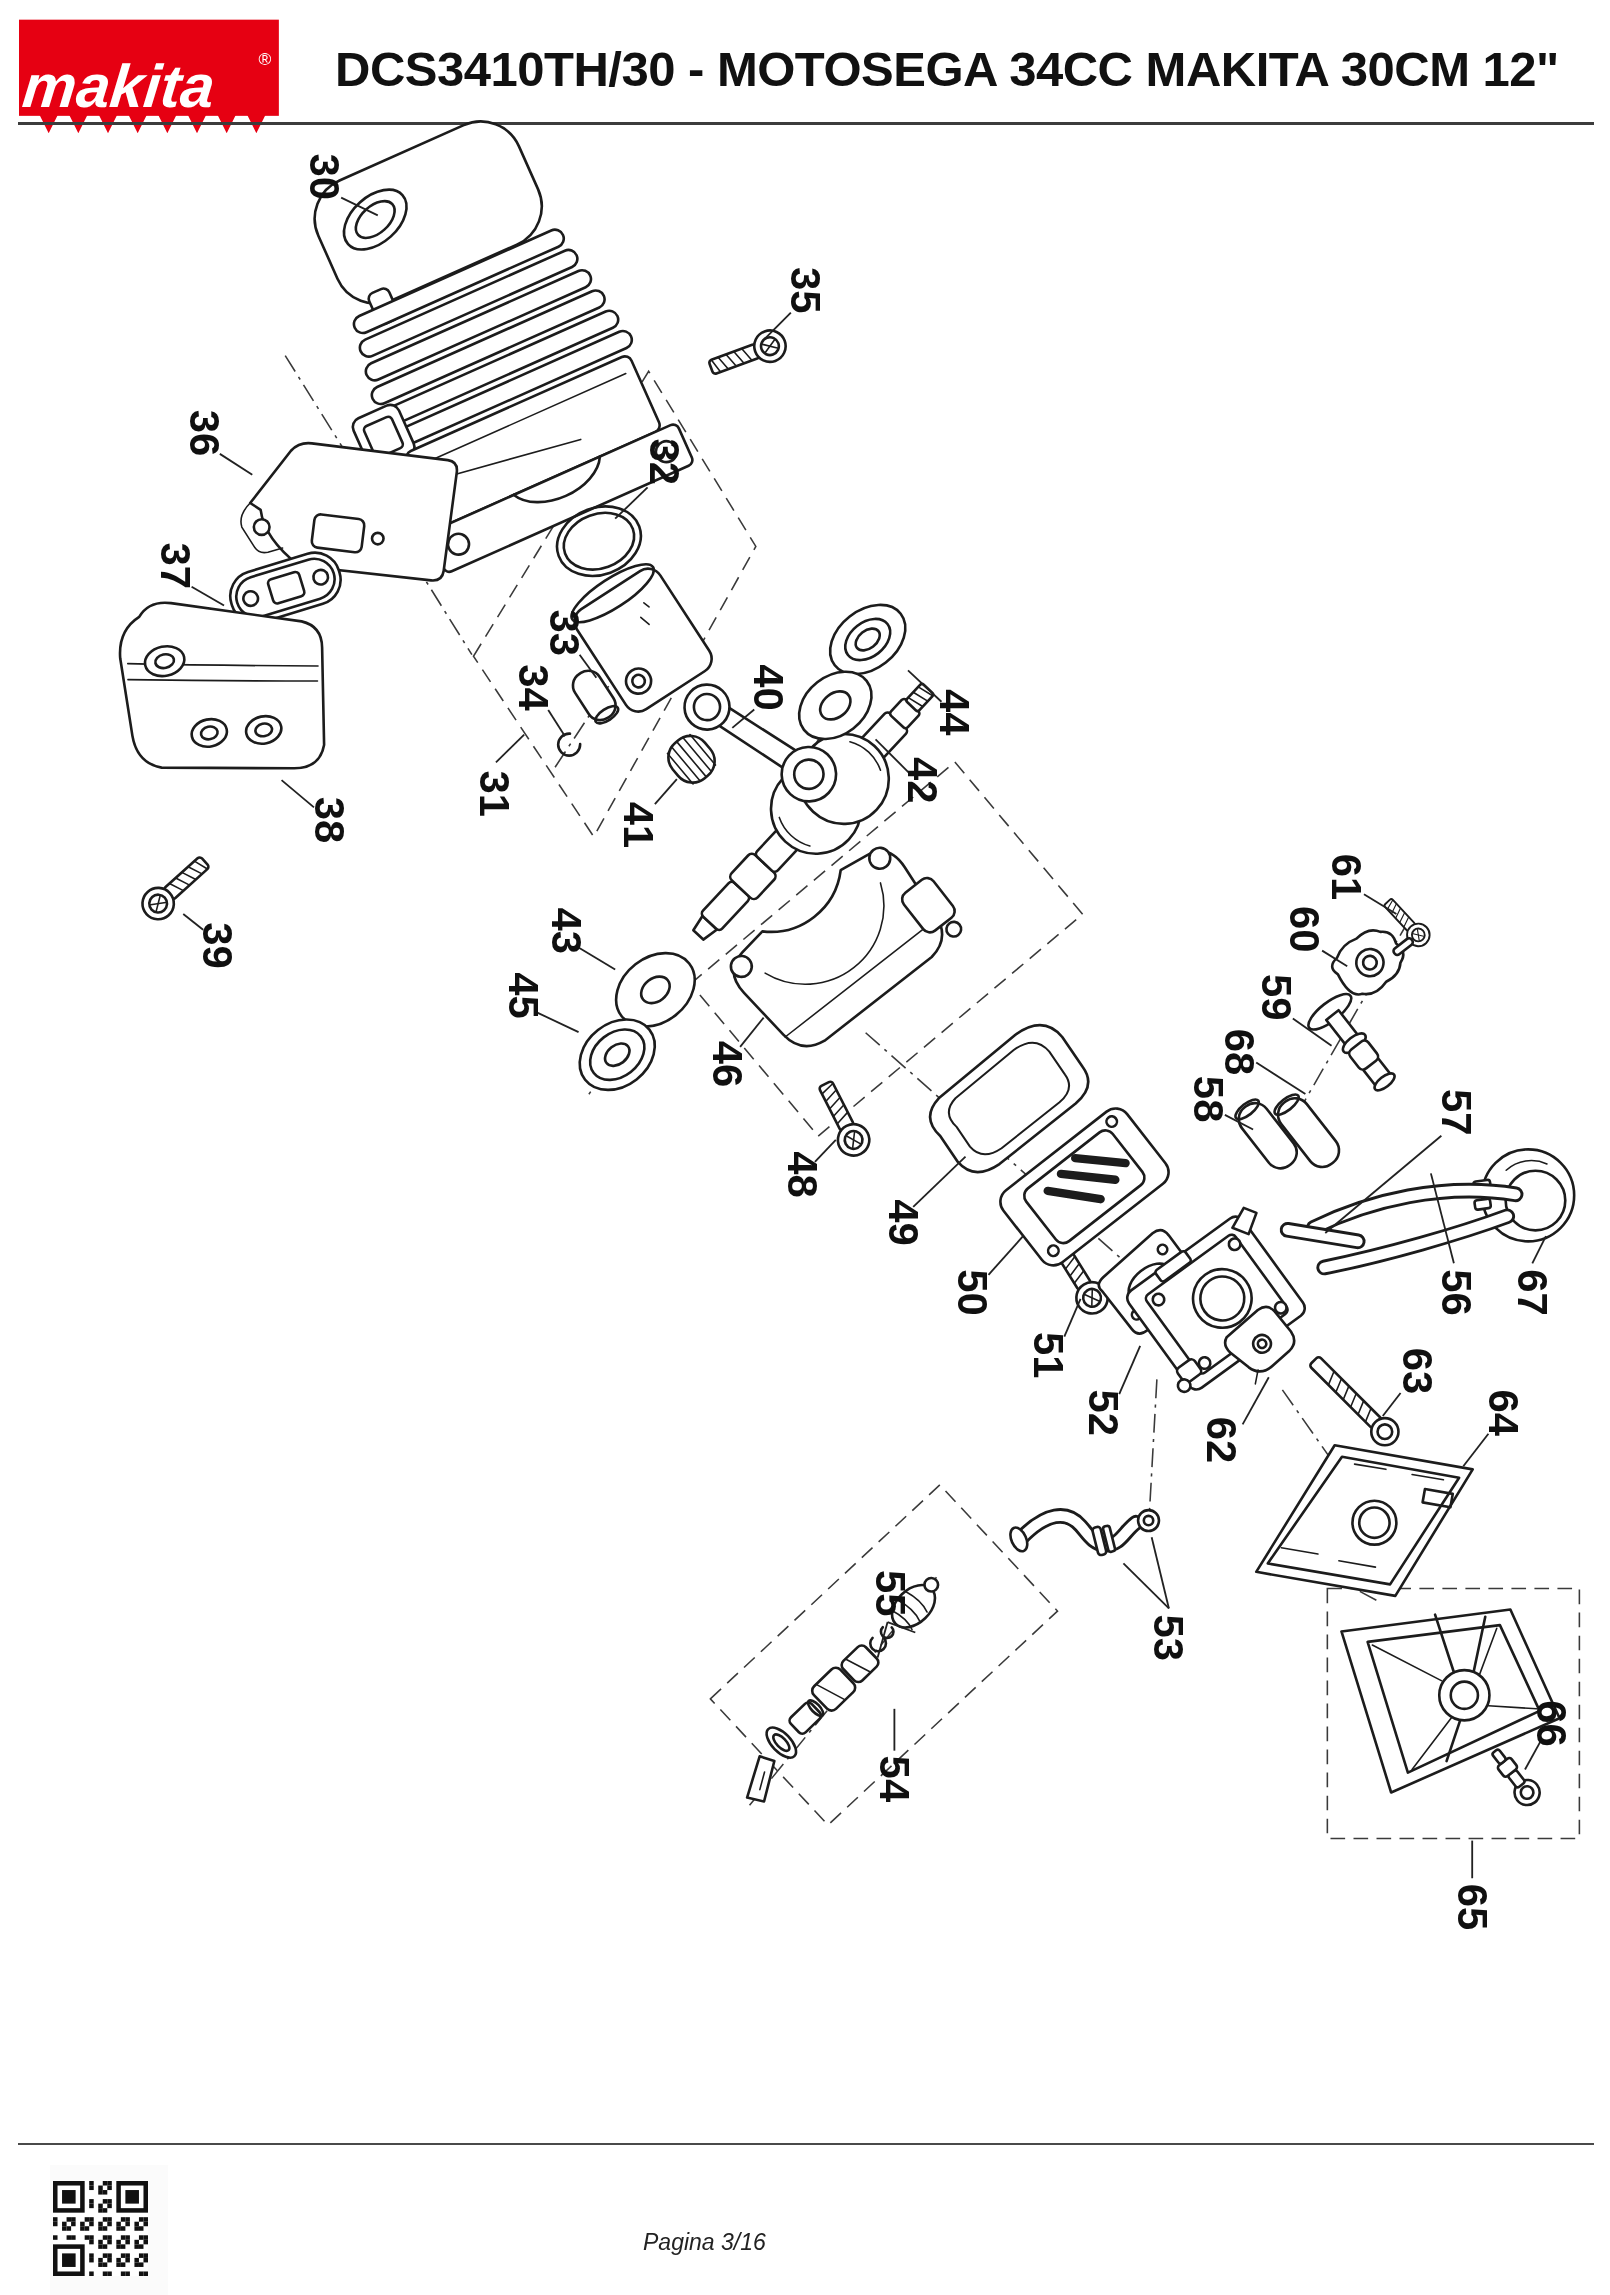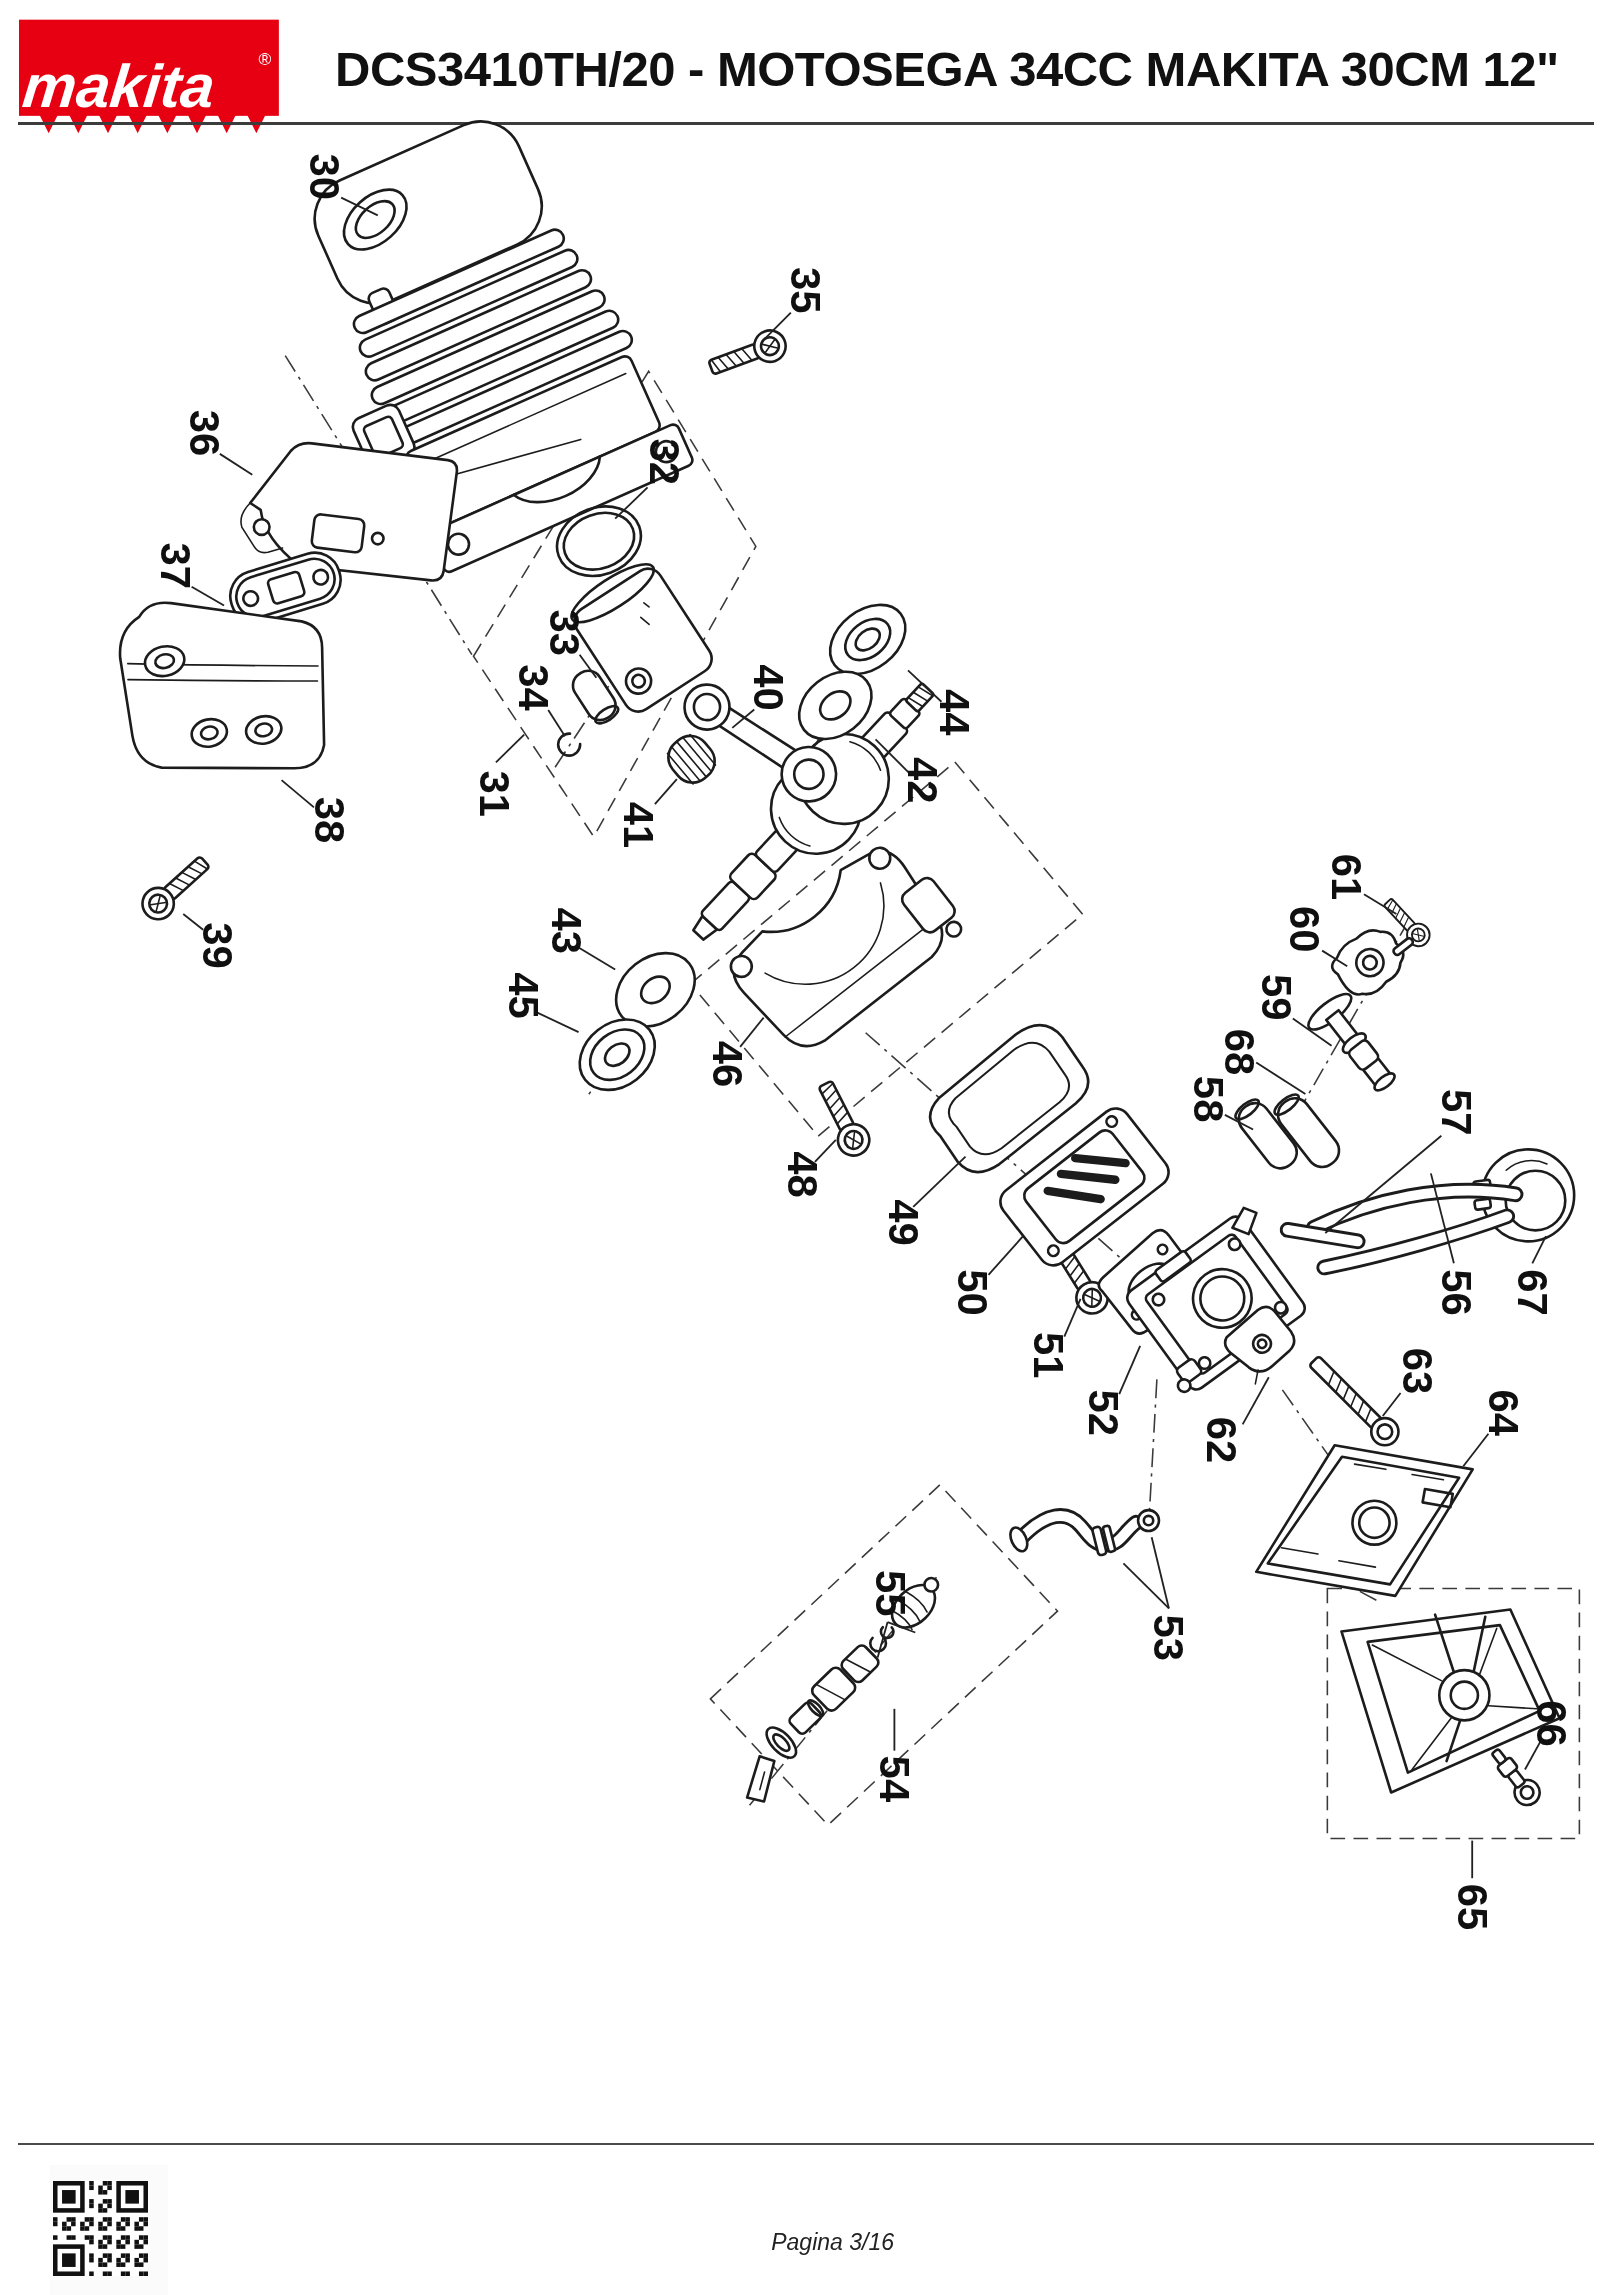--- a/index.html
+++ b/index.html
@@ -8,21 +8,21 @@
   
   .logo{position:absolute;left:19.4px;top:19.4px;width:266px;height:119px;}
   .title{position:absolute;left:335px;top:41px;width:1271px;height:63px;
          font-size:49px;font-weight:bold;color:#111;white-space:nowrap;
          letter-spacing:-0.5px;}
   .hr1{position:absolute;left:18.3px;top:122px;width:1576px;height:2.6px;background:#3c3c3c;}
   
   .hr2{position:absolute;left:18.3px;top:2143px;width:1576px;height:2.1px;background:#4a4a4a;}
   .qrwrap{position:absolute;left:50px;top:2165px;width:118px;height:130px;background:#fbfbfb;}
   .qr{position:absolute;left:3.1px;top:15.7px;}
-  .pagenum{position:absolute;left:643px;top:2229px;width:251px;text-align:right;
+  .pagenum{position:absolute;left:643px;top:2229px;width:251px;text-align:left;
            font-size:23px;font-style:italic;color:#222;}
   
   .art{position:absolute;left:0;top:0;width:1611px;height:2295px;}
   .p   {stroke:#1c1c1c;fill:#ffffff;stroke-width:5;stroke-linejoin:round;stroke-linecap:round;}
   .pn  {stroke:#1c1c1c;fill:none;stroke-width:5;stroke-linejoin:round;stroke-linecap:round;}
   .thin{stroke:#1c1c1c;fill:none;stroke-width:3;stroke-linecap:round;}
   .dash{fill:none;stroke:#3a3a3a;stroke-width:3;stroke-dasharray:28 16;}
   .cline{fill:none;stroke:#3a3a3a;stroke-width:3;stroke-dasharray:36 12 6 12;}
   .hoseO{fill:none;stroke:#1c1c1c;stroke-width:30;stroke-linecap:round;}
   .hoseI{fill:none;stroke:#ffffff;stroke-width:19;stroke-linecap:round;}
@@ -34,21 +34,21 @@
 
 <div class="page">
 
   <svg class="logo" viewBox="0 0 520 230">
     <rect x="0" y="0" width="508" height="188" fill="#e60012"></rect>
     <path d="M40,186 L58,222 L76,186 L98,186 L116,222 L134,186 L156,186 L174,222 L192,186 L214,186 L232,222 L250,186
              L272,186 L290,222 L308,186 L330,186 L348,222 L366,186 L388,186 L406,222 L424,186 L446,186 L464,222 L482,186 Z" fill="#e60012"></path>
     <text x="22" y="170" font-size="118" font-weight="bold" font-style="italic" font-family="Liberation Sans, sans-serif" fill="#ffffff" transform="skewX(-6)">makita</text>
     <text x="468" y="88" font-size="34" fill="#ffffff" font-family="Liberation Sans, sans-serif">®</text>
   </svg>
-  <div class="title">DCS3410TH/20 - MOTOSEGA 34CC MAKITA 30CM 12"</div>
+  <div class="title">DCS3410TH/30 - MOTOSEGA 34CC MAKITA 30CM 12"</div>
   <div class="hr1"></div>
 
   <svg class="art" viewBox="0 0 3080 4389">
 
     <g>
       <line class="cline" x1="545" y1="680" x2="902" y2="1252"></line>
       <line class="cline" x1="1655" y1="1975" x2="2172" y2="2432"></line>
       <line class="cline" x1="2212" y1="2638" x2="2198" y2="2888"></line>
       <line class="cline" x1="2452" y1="2658" x2="2626" y2="2906"></line>
       <line class="cline" x1="1555" y1="1432" x2="1703" y2="1158"></line>

